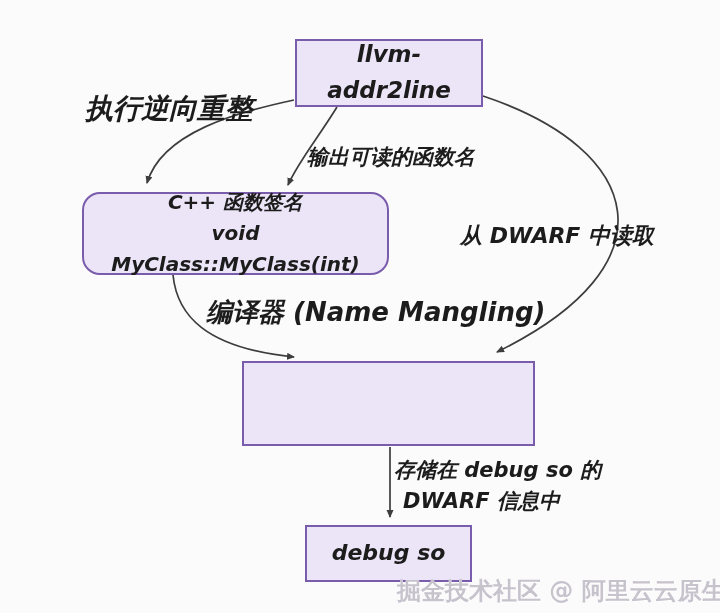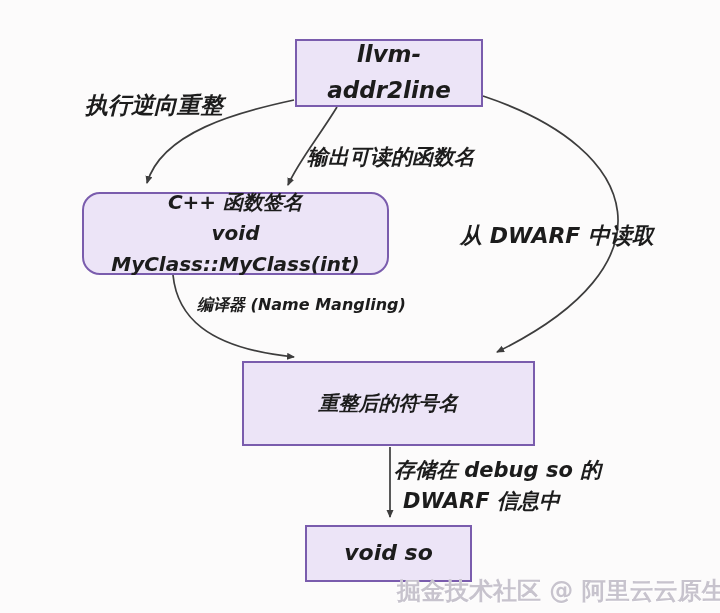--- a/index.html
+++ b/index.html
@@ -29,24 +29,24 @@
   .node .line{line-height:1.55;}
   .node-llvm{left:295px;top:39px;width:188px;height:68px;font-size:23px;}
   .node-cpp{left:82px;top:192px;width:307px;height:83px;font-size:20px;border-radius:18px;}
   .node-mangled{left:242px;top:361px;width:293px;height:85px;font-size:20px;}
   .node-debugso{left:305px;top:525px;width:167px;height:57px;font-size:22px;}
   .edge-label{
     position:absolute;z-index:3;
     font-weight:700;font-style:italic;
     white-space:nowrap;color:var(--text);
   }
-  .lbl-demangle{left:85px;top:90px;font-size:23px;font-family:Liberation Serif, serif;}
+  .lbl-demangle{left:85px;top:90px;font-size:28px;font-family:Liberation Serif, serif;}
   .lbl-readable{left:307px;top:143px;font-size:21px;}
   .lbl-dwarf{left:460px;top:221px;font-size:22px;}
-  .lbl-mangling{left:197px;top:295px;font-size:16px;}
+  .lbl-mangling{left:206px;top:295px;font-size:26px;}
   .lbl-store{left:394px;top:455px;font-size:21px;line-height:31px;}
   .lbl-store .l2{padding-left:9px;}
   .watermark{
     position:absolute;z-index:4;
     left:397px;top:575px;
     font-size:24px;font-weight:700;
     color:var(--wm);
     text-shadow:0 1px 0 #ffffff;
     white-space:nowrap;
     letter-spacing:0px;
@@ -75,25 +75,24 @@
   <div class="node node-llvm">
     <div class="line">llvm-addr2line</div>
   </div>
 
   <div class="node node-cpp">
     <div class="line">C++ 函数签名</div>
     <div class="line">void MyClass::MyClass(int)</div>
   </div>
 
   <div class="node node-mangled">
-    <div class="line">重整后的符号名</div>
   </div>
 
   <div class="node node-debugso">
-    <div class="line">void so</div>
+    <div class="line">debug so</div>
   </div>
 
   <div class="edge-label lbl-demangle">执行逆向重整</div>
 
   <div class="edge-label lbl-dwarf">从 DWARF 中读取</div>
 
   <div class="edge-label lbl-readable">输出可读的函数名</div>
 
   <div class="edge-label lbl-mangling">编译器 (Name Mangling)</div>
 

